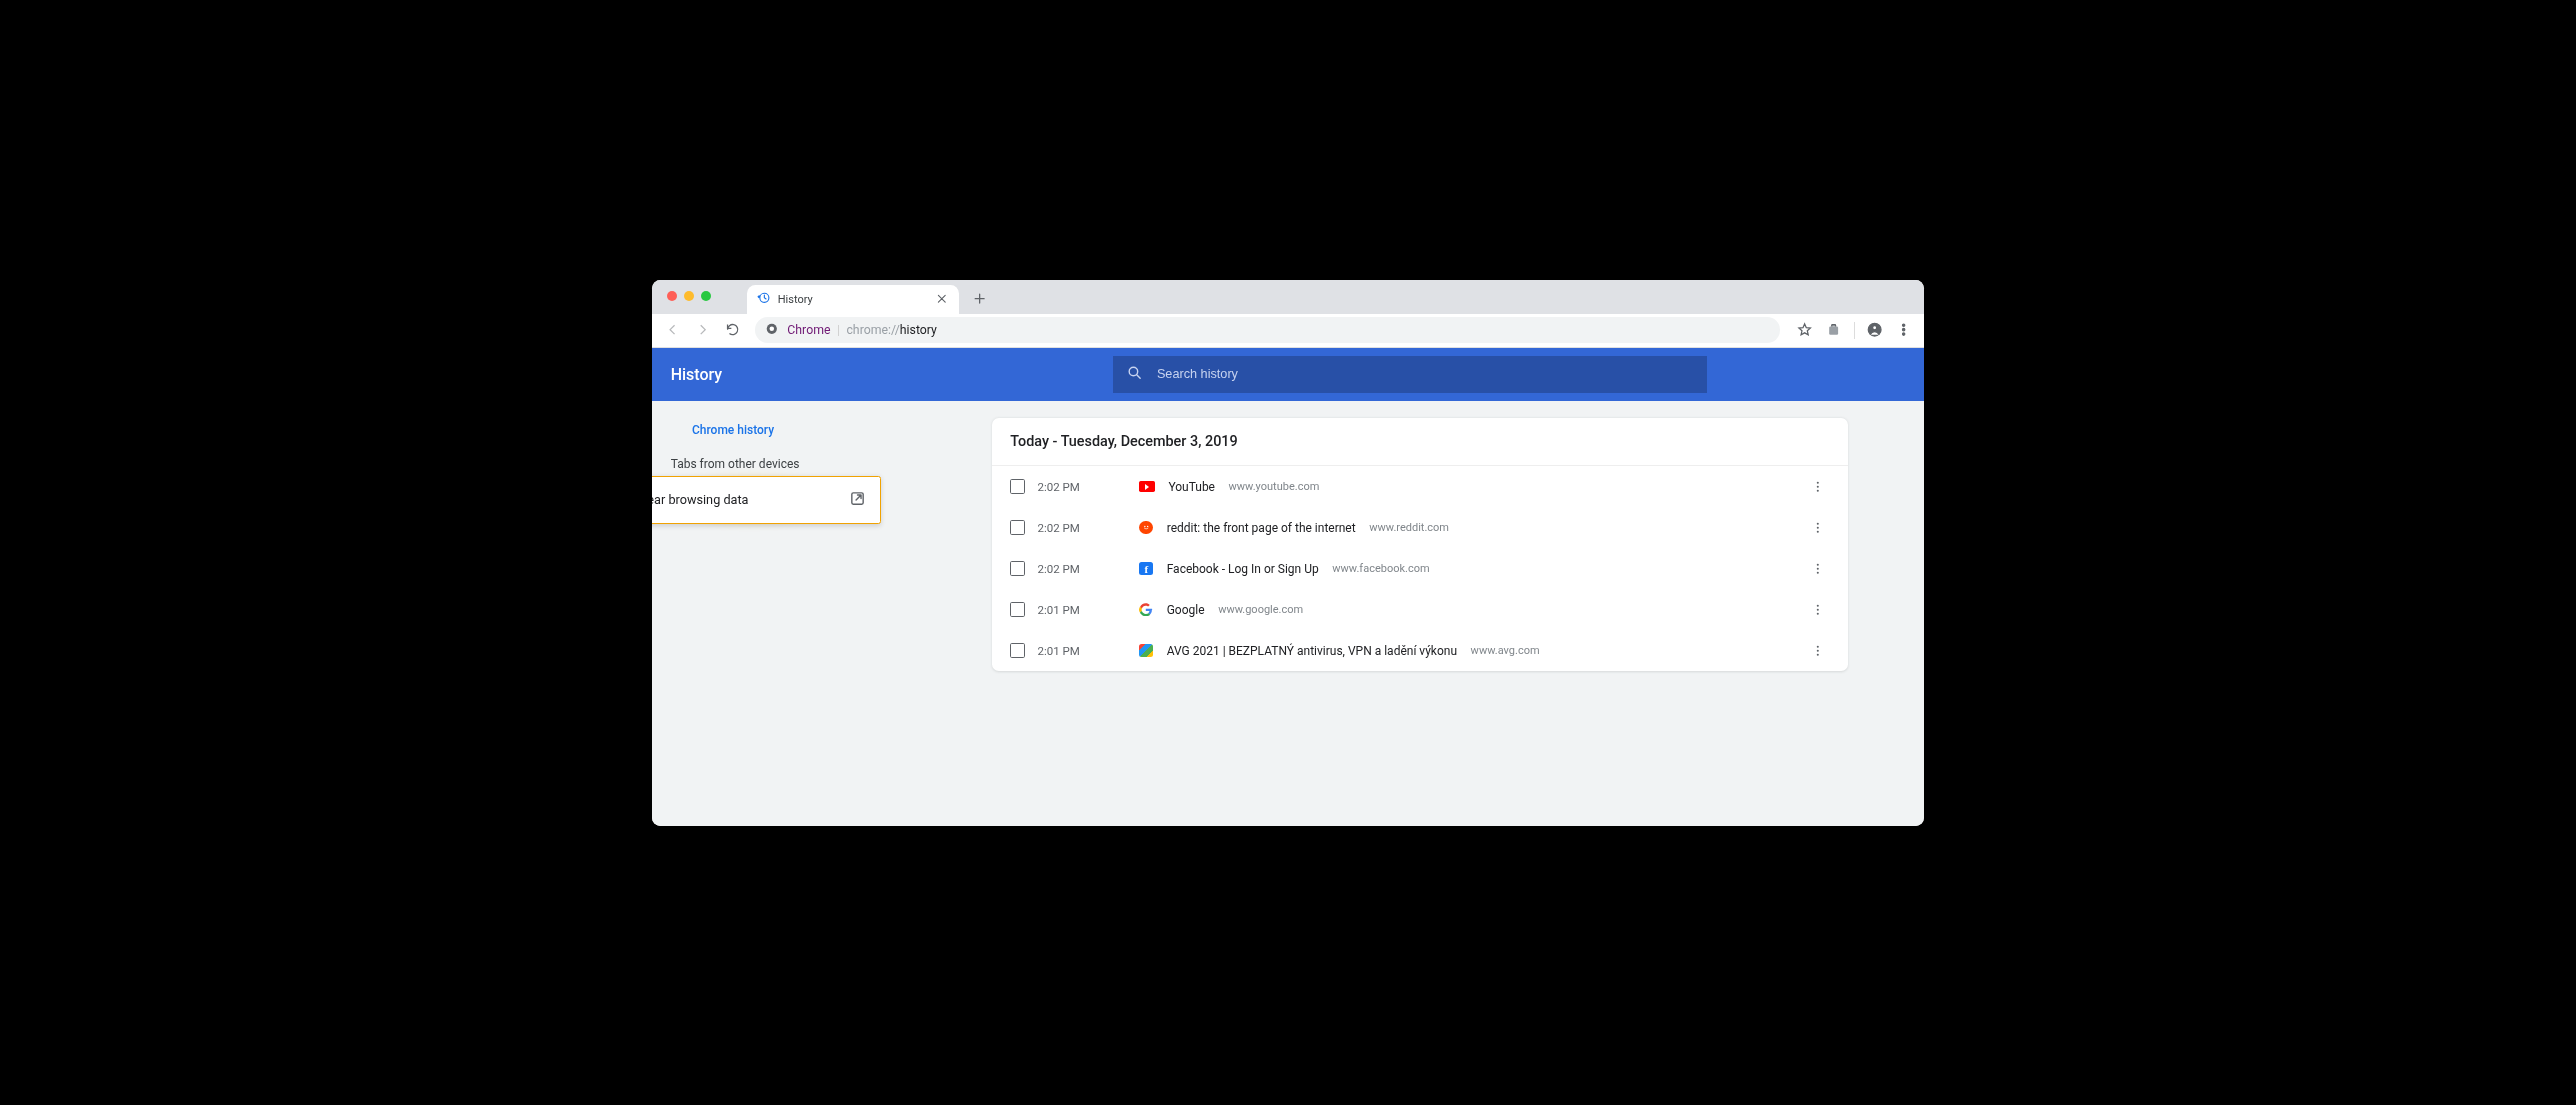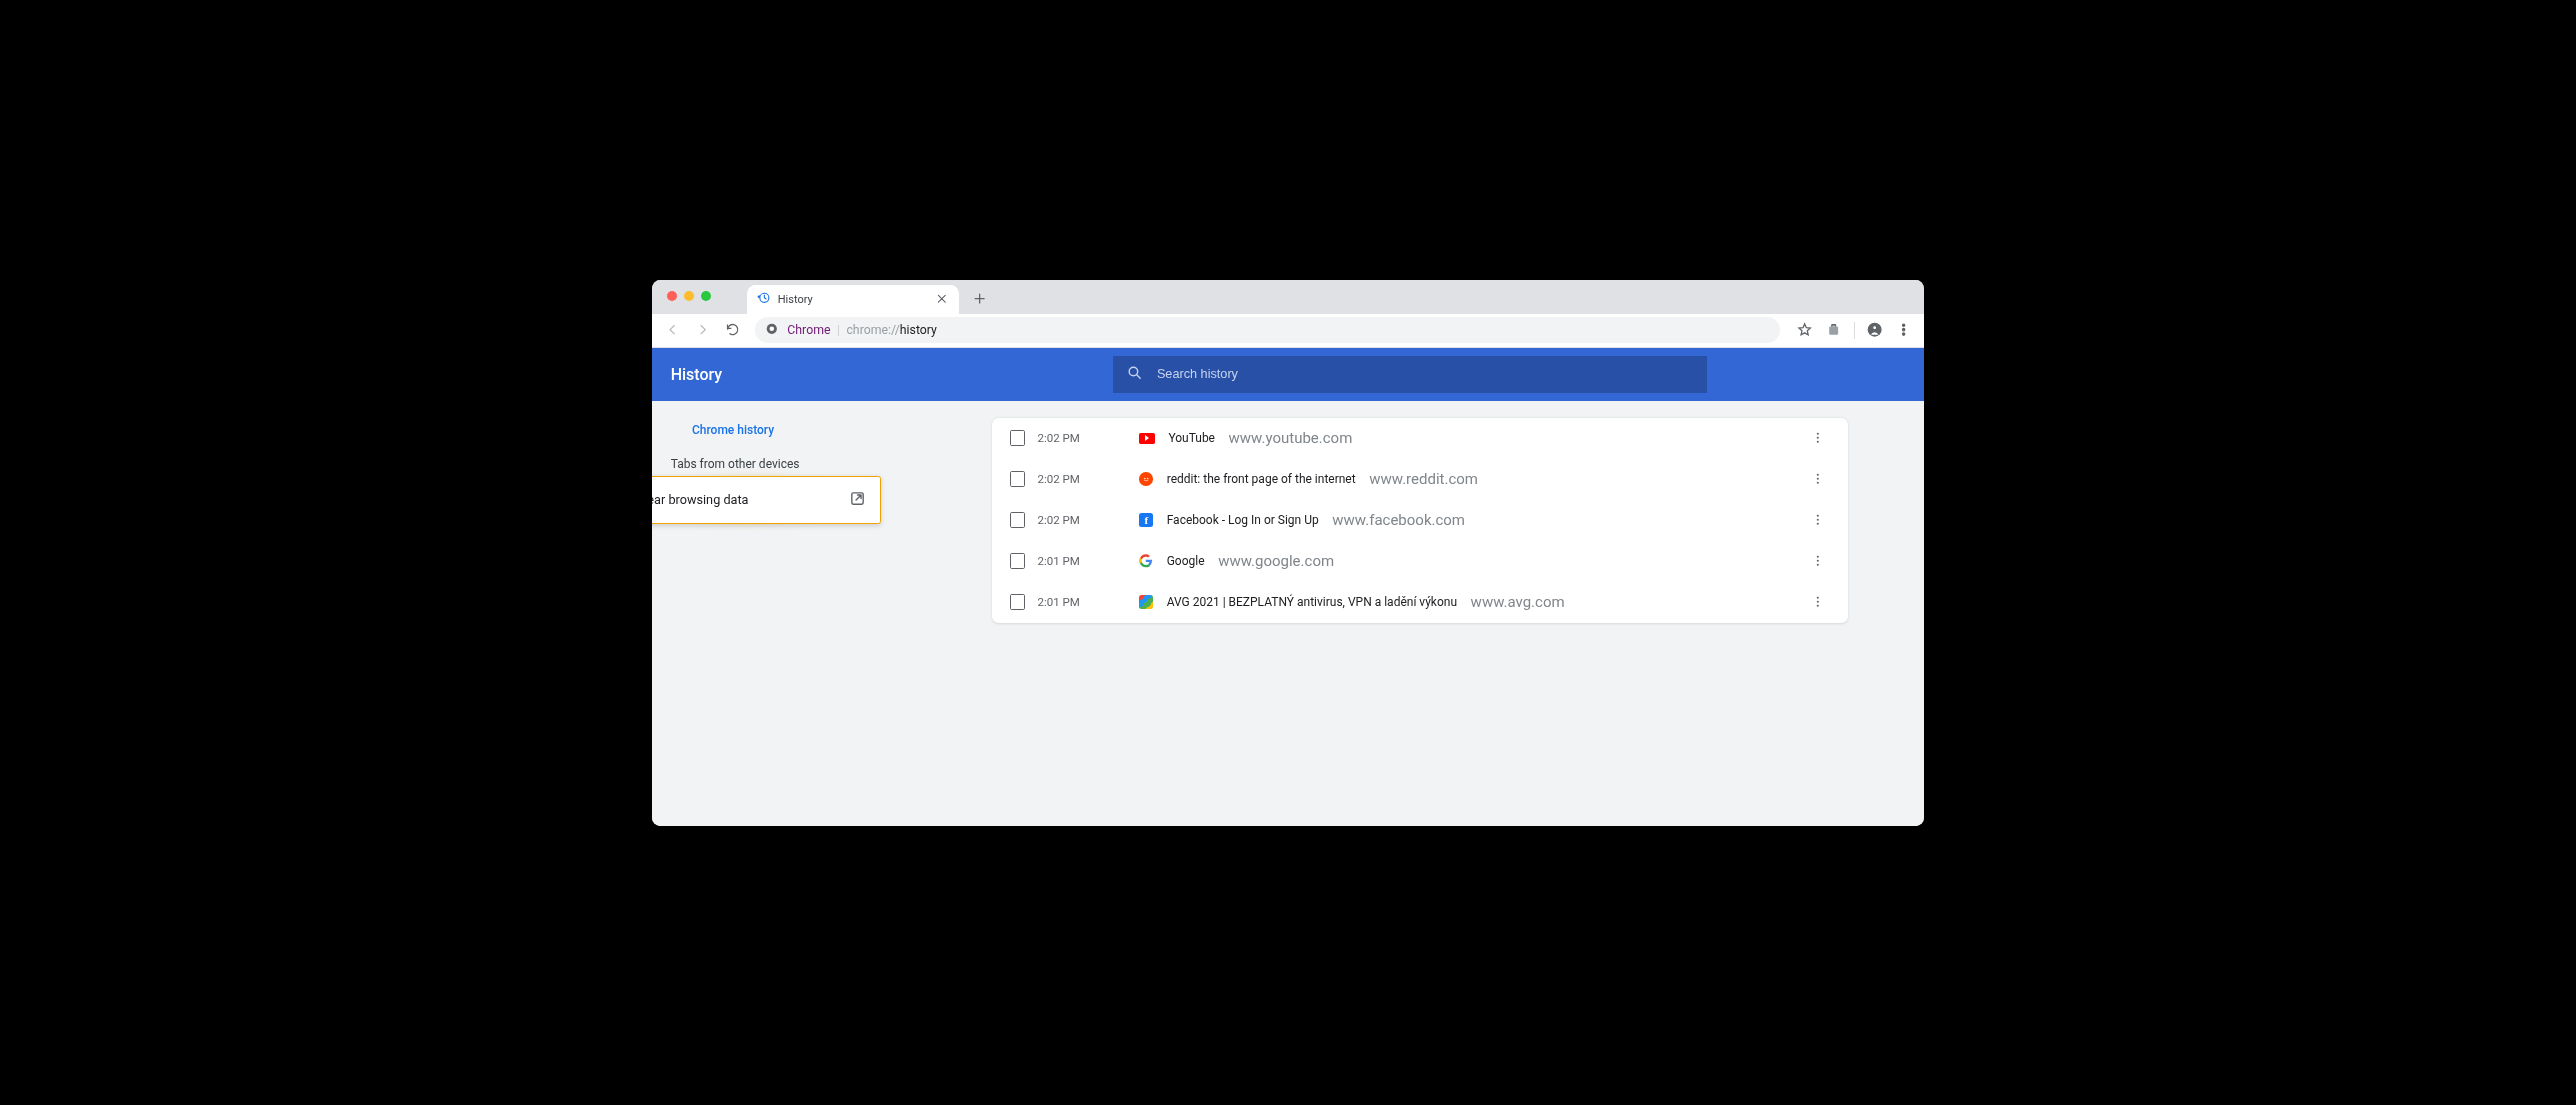--- a/index.html
+++ b/index.html
@@ -242,21 +242,21 @@
   .fav-youtube::after { content:""; position:absolute; left:5.1px; top:2.5px; border-left:4.2px solid #fff; border-top:3px solid transparent; border-bottom:3px solid transparent; }
   .fav-reddit { background:#ff4500; color:#fff; border-radius:50%; width:13.6px; height:13.6px; }
   .fav-fb { background:#1877f2; color:#fff; width:13.6px; height:13.6px; display:flex; align-items:center; justify-content:center; font-family: Georgia, serif; font-size:11px; }
   .fav-google { position:relative; width:13.6px; height:13.6px; }
   .fav-google svg { width:13.6px; height:13.6px; }
   .fav-avg {
     width:13.6px; height:13.6px;
     background: linear-gradient(135deg,#f44336 0 25%, #2196f3 25% 50%, #4caf50 50% 75%, #ffc107 75% 100%);
   }
   .ptitle { color:#202124; margin-right: 13.6px; white-space:nowrap; }
-  .purl { color:#80868b; font-size:15px; }
+  .purl { color:#80868b; font-size:11px; }
   .rowmenu {
     margin-left:auto;
     width:24px; height:24px;
     display:flex; align-items:center; justify-content:center;
     color:#5f6368;
   }
   .rowmenu svg { width:13.6px; height:13.6px; }
 
   
   .icon16 { width:13.6px; height:13.6px; }
@@ -386,20 +386,21 @@
                   <rect x="4" y="4" width="16" height="16" rx="2" fill="none" stroke="#5f6368" stroke-width="2"></rect>
                   <path d="M10 14l7-7M12 7h5v5" fill="none" stroke="#5f6368" stroke-width="2" stroke-linecap="round" stroke-linejoin="round"></path>
                 </svg>
             </span>
           </div>
         </div>
       </div>
 
       <div class="main">
         <div class="card">
+          <div class="card-header">Today - Tuesday, December 3, 2019</div>
           <div id="rows">
               <div class="row">
                 <span class="cb"></span>
                 <span class="time">2:02 PM</span>
                 <span class="favicon fav-youtube"></span>
                 <span class="ptitle">YouTube</span>
                 <span class="purl">www.youtube.com</span>
                 <span class="rowmenu">
                   <svg viewBox="0 0 24 24">
                     <circle cx="12" cy="5" r="1.8" fill="#5f6368"></circle>

